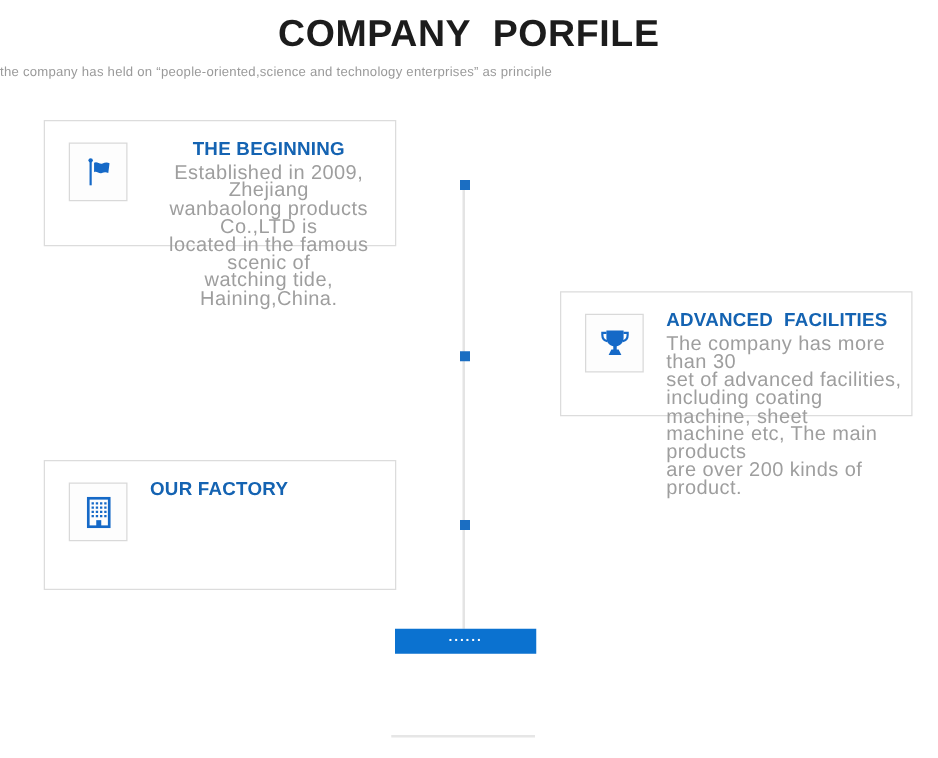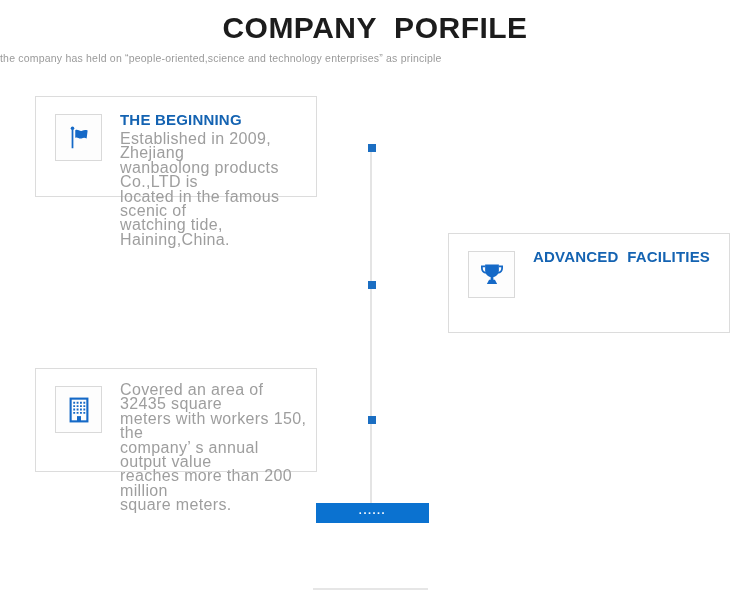--- a/index.html
+++ b/index.html
@@ -46,21 +46,21 @@
   }
   .dot-1 { top: 144px; }
   .dot-2 { top: 281px; }
   .dot-3 { top: 416px; }
   .card {
     position: absolute;
     width: 282px;
     background: #ffffff;
     border: 1px solid #dcdcdc;
   }
-  .card-beginning  { left: 35px;  top: 96px;  height: 101px; }
+  .card-beginning  { left: 35px;  top: 96px;  height: 101px; text-align: center; }
   .card-facilities { left: 448px; top: 233px; height: 100px; }
   .card-factory    { left: 35px;  top: 368px; height: 104px; }
   .icon-box {
     position: absolute;
     left: 19px; top: 17px;
     width: 47px; height: 47px;
     border: 1px solid #d9d9d9;
     background: #fdfdfd;
     display: flex;
     align-items: center;
@@ -147,40 +147,41 @@
       <svg viewBox="0 0 24 24" aria-hidden="true">
         <path d="M6.5 3.5 h11 v4.6 c0 3.1 -2.4 5.6 -5.5 5.6 c-3.1 0 -5.5 -2.5 -5.5 -5.6 Z" fill="#1569c7"></path>
         <path d="M6.6 5 H3.9 v1.4 c0 2.1 1.4 3.6 3.2 4" fill="none" stroke="#1569c7" stroke-width="1.4"></path>
         <path d="M17.4 5 h2.7 v1.4 c0 2.1 -1.4 3.6 -3.2 4" fill="none" stroke="#1569c7" stroke-width="1.4"></path>
         <rect x="10.9" y="13.4" width="2.2" height="2.6" fill="#1569c7"></rect>
         <polygon points="7.9,19.2 16.1,19.2 14.3,15.7 9.7,15.7" fill="#1569c7"></polygon>
       </svg>
     </div>
     <div class="card-content">
       <div class="card-title">ADVANCED  FACILITIES</div>
+      <div class="card-body">The company has more than 30
+set of advanced facilities,
+including coating machine, sheet
+machine etc, The main products
+are over 200 kinds of product.</div>
     </div>
   </div>
 
   <div class="card card-factory">
     <div class="icon-box">
       <svg viewBox="0 0 24 24" aria-hidden="true">
         <rect x="5.3" y="2.9" width="13.4" height="18.2" fill="none" stroke="#1569c7" stroke-width="1.7"></rect>
         <line x1="7.4" y1="6.2" x2="17" y2="6.2" stroke="#1569c7" stroke-width="1.5" stroke-dasharray="1.5 1.2"></line>
         <line x1="7.4" y1="8.9" x2="17" y2="8.9" stroke="#1569c7" stroke-width="1.5" stroke-dasharray="1.5 1.2"></line>
         <line x1="7.4" y1="11.6" x2="17" y2="11.6" stroke="#1569c7" stroke-width="1.5" stroke-dasharray="1.5 1.2"></line>
         <line x1="7.4" y1="14.3" x2="17" y2="14.3" stroke="#1569c7" stroke-width="1.5" stroke-dasharray="1.5 1.2"></line>
         <rect x="10.4" y="16.9" width="3.2" height="4.2" fill="#1569c7"></rect>
       </svg>
     </div>
     <div class="card-content">
-      <div class="card-body">Covered an area of 32435 square
-meters with workers 150, the
-company’ s annual output value
-reaches more than 200 million
-square meters.</div>
+      <div class="card-title">OUR FACTORY</div>
     </div>
   </div>
 
   <button class="more-button">
     <span>......</span>
   </button>
 
   <div class="bottom-divider"></div>
 
 </div>

